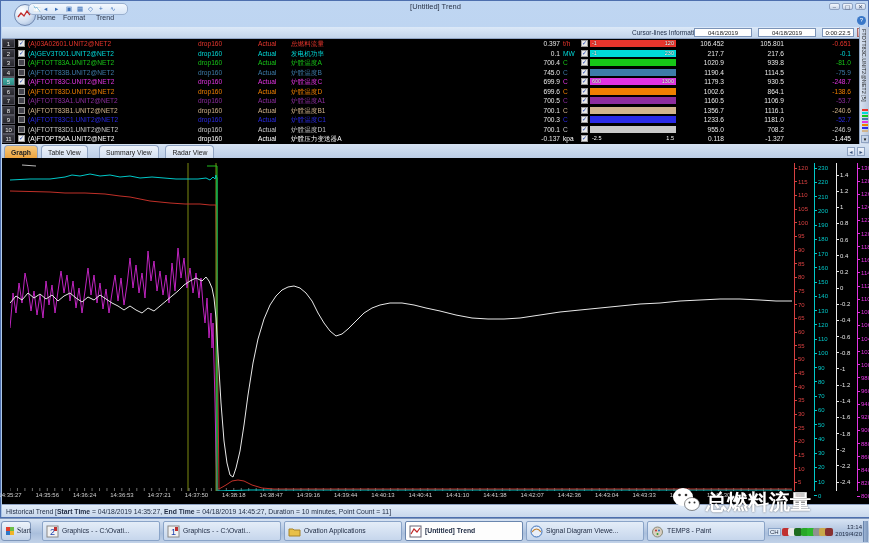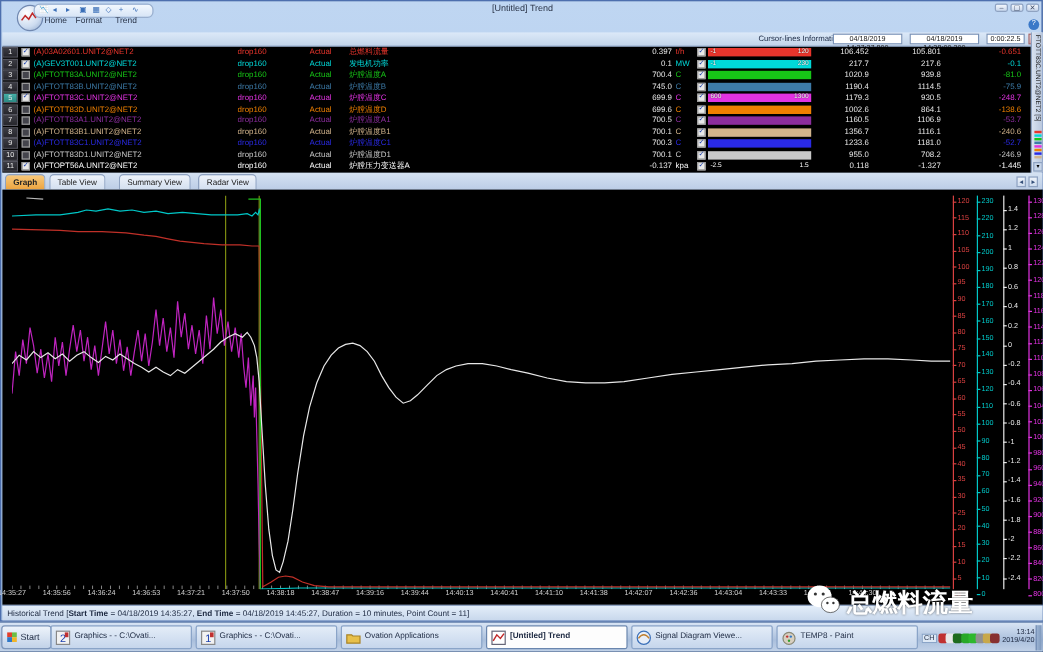--- a/index.html
+++ b/index.html
@@ -37,21 +37,21 @@
   .tab.active{background:linear-gradient(#f7c97c,#eda43f);font-weight:bold;}
   .tabarrow{top:3px;width:8px;height:9px;font-size:6px;line-height:9px;text-align:center;color:#35507a;background:linear-gradient(#eef3fa,#cfdcee);border:1px solid #8fa3c2;box-sizing:border-box;}
   #grapharea{left:1px;top:157px;width:867px;height:346px;background:#000;}
   #plot{left:8px;top:5px;}
   .axis-line{width:1px;}
   .axis-lab{font-size:6px;line-height:6px;height:6px;}
   .axis-tick{height:1px;width:3px;}
   .tlabel{top:334px;width:40px;margin-left:-20px;text-align:center;font-size:6px;color:#cfcfcf;}
   #statusbar{left:1px;top:503px;width:867px;height:13px;background:linear-gradient(#e3edf9,#c8d8ec);border-top:1px solid #8fa3c2;font-size:6.8px;line-height:13px;color:#1c2840;padding-left:4px;box-sizing:border-box;white-space:nowrap;}
   #taskbar{left:0;top:518px;width:869px;height:25px;background:linear-gradient(#d8e4f4,#aabfdc 60%,#c2d2e8);border-top:1px solid #7e96ba;box-sizing:border-box;}
-  #startbtn{left:1px;top:2px;width:42px;height:20px;border-radius:3px;background:linear-gradient(#eef4fb,#c2d2e8);border:1px solid #7e96ba;box-sizing:border-box;font-size:7.5px;line-height:18px;}
+  #startbtn{left:1px;top:2px;width:30px;height:20px;border-radius:3px;background:linear-gradient(#eef4fb,#c2d2e8);border:1px solid #7e96ba;box-sizing:border-box;font-size:7.5px;line-height:18px;font-family:Liberation Serif, serif;}
   #startbtn .flag{position:absolute;left:4px;top:5px;width:8px;height:8px;}
   #startbtn .flag i{position:absolute;width:3.5px;height:3.5px;}
   #startbtn .lbl{position:absolute;left:15px;color:#1c2840;}
   .taskbtn{top:2px;width:118px;height:20px;border-radius:2px;background:linear-gradient(#e4edf8,#c6d6ec);border:1px solid #8aa4c8;box-sizing:border-box;font-size:6.8px;line-height:18px;color:#1c2840;white-space:nowrap;overflow:hidden;}
   .taskbtn.active{background:#fdfdfd;border-color:#6a86ae;font-weight:bold;}
   .tico{position:absolute;left:3px;top:3px;width:13px;height:13px;}
   .tlbl{position:absolute;left:19px;}
   #tray{left:768px;top:2px;width:98px;height:21px;font-size:6px;color:#1c2840;}
   .trayico{top:7px;width:8px;height:8px;border-radius:2px;}
   #clock{left:66px;top:3px;width:28px;text-align:right;line-height:7px;}

